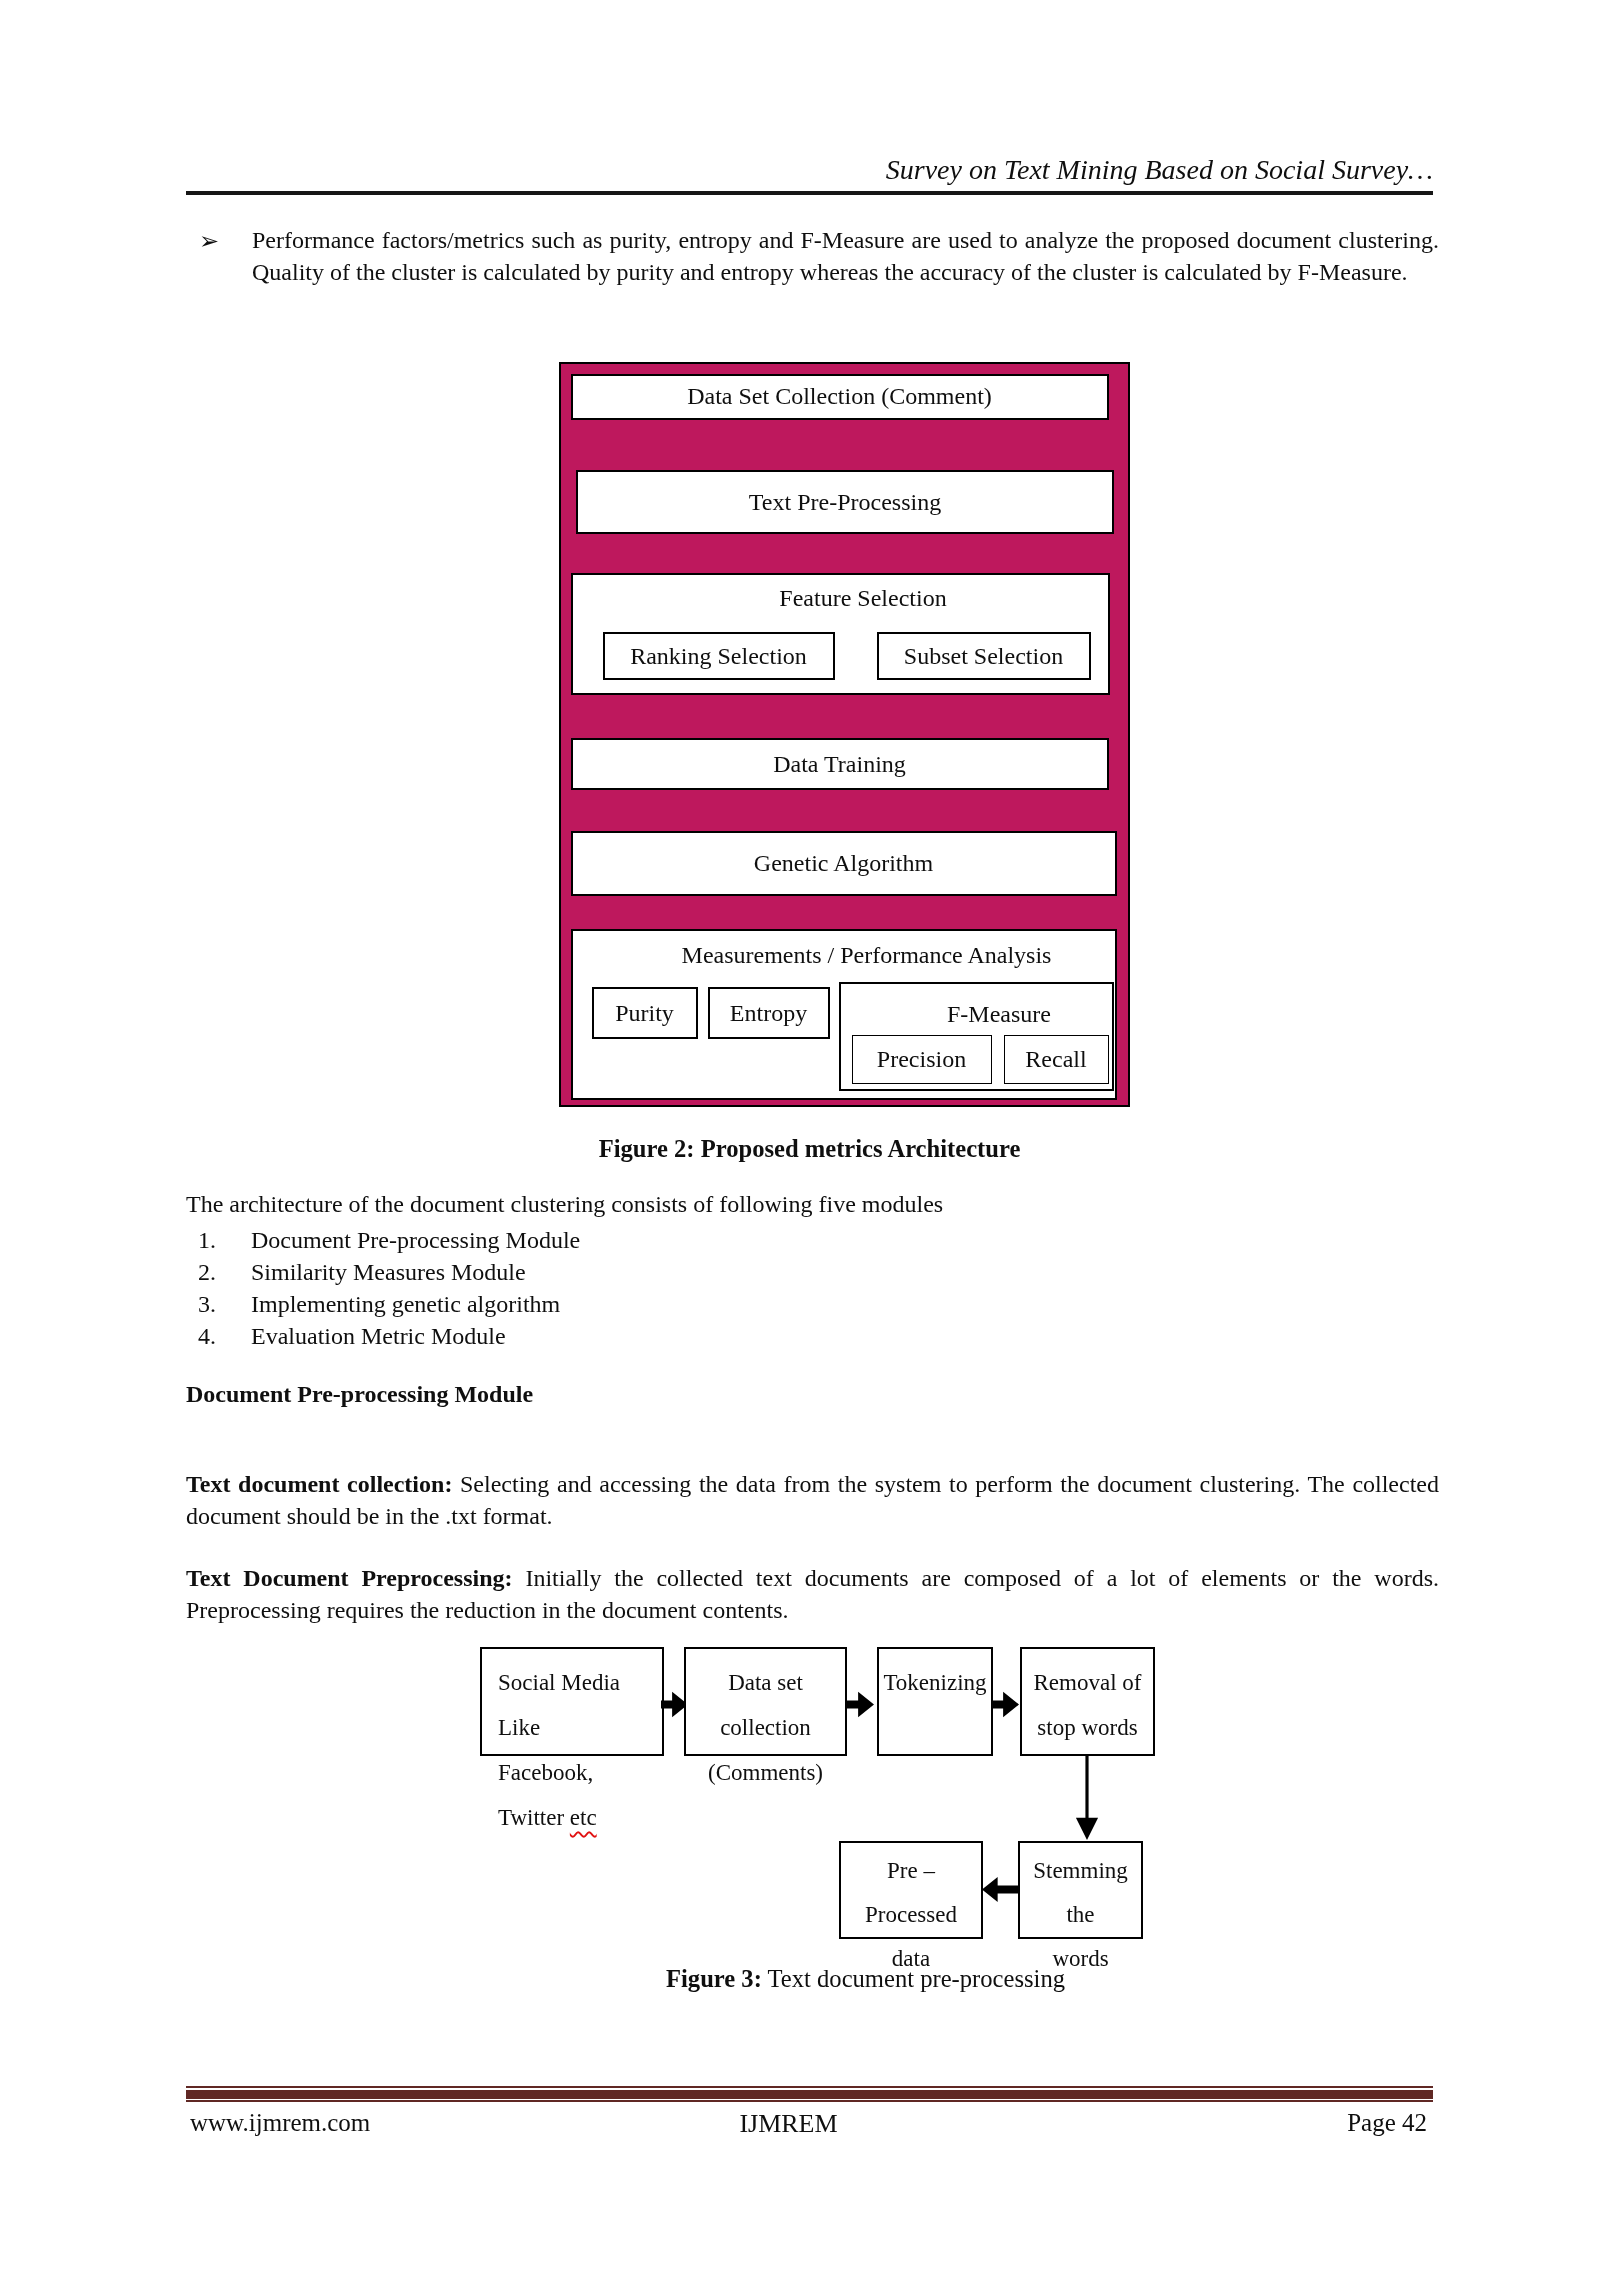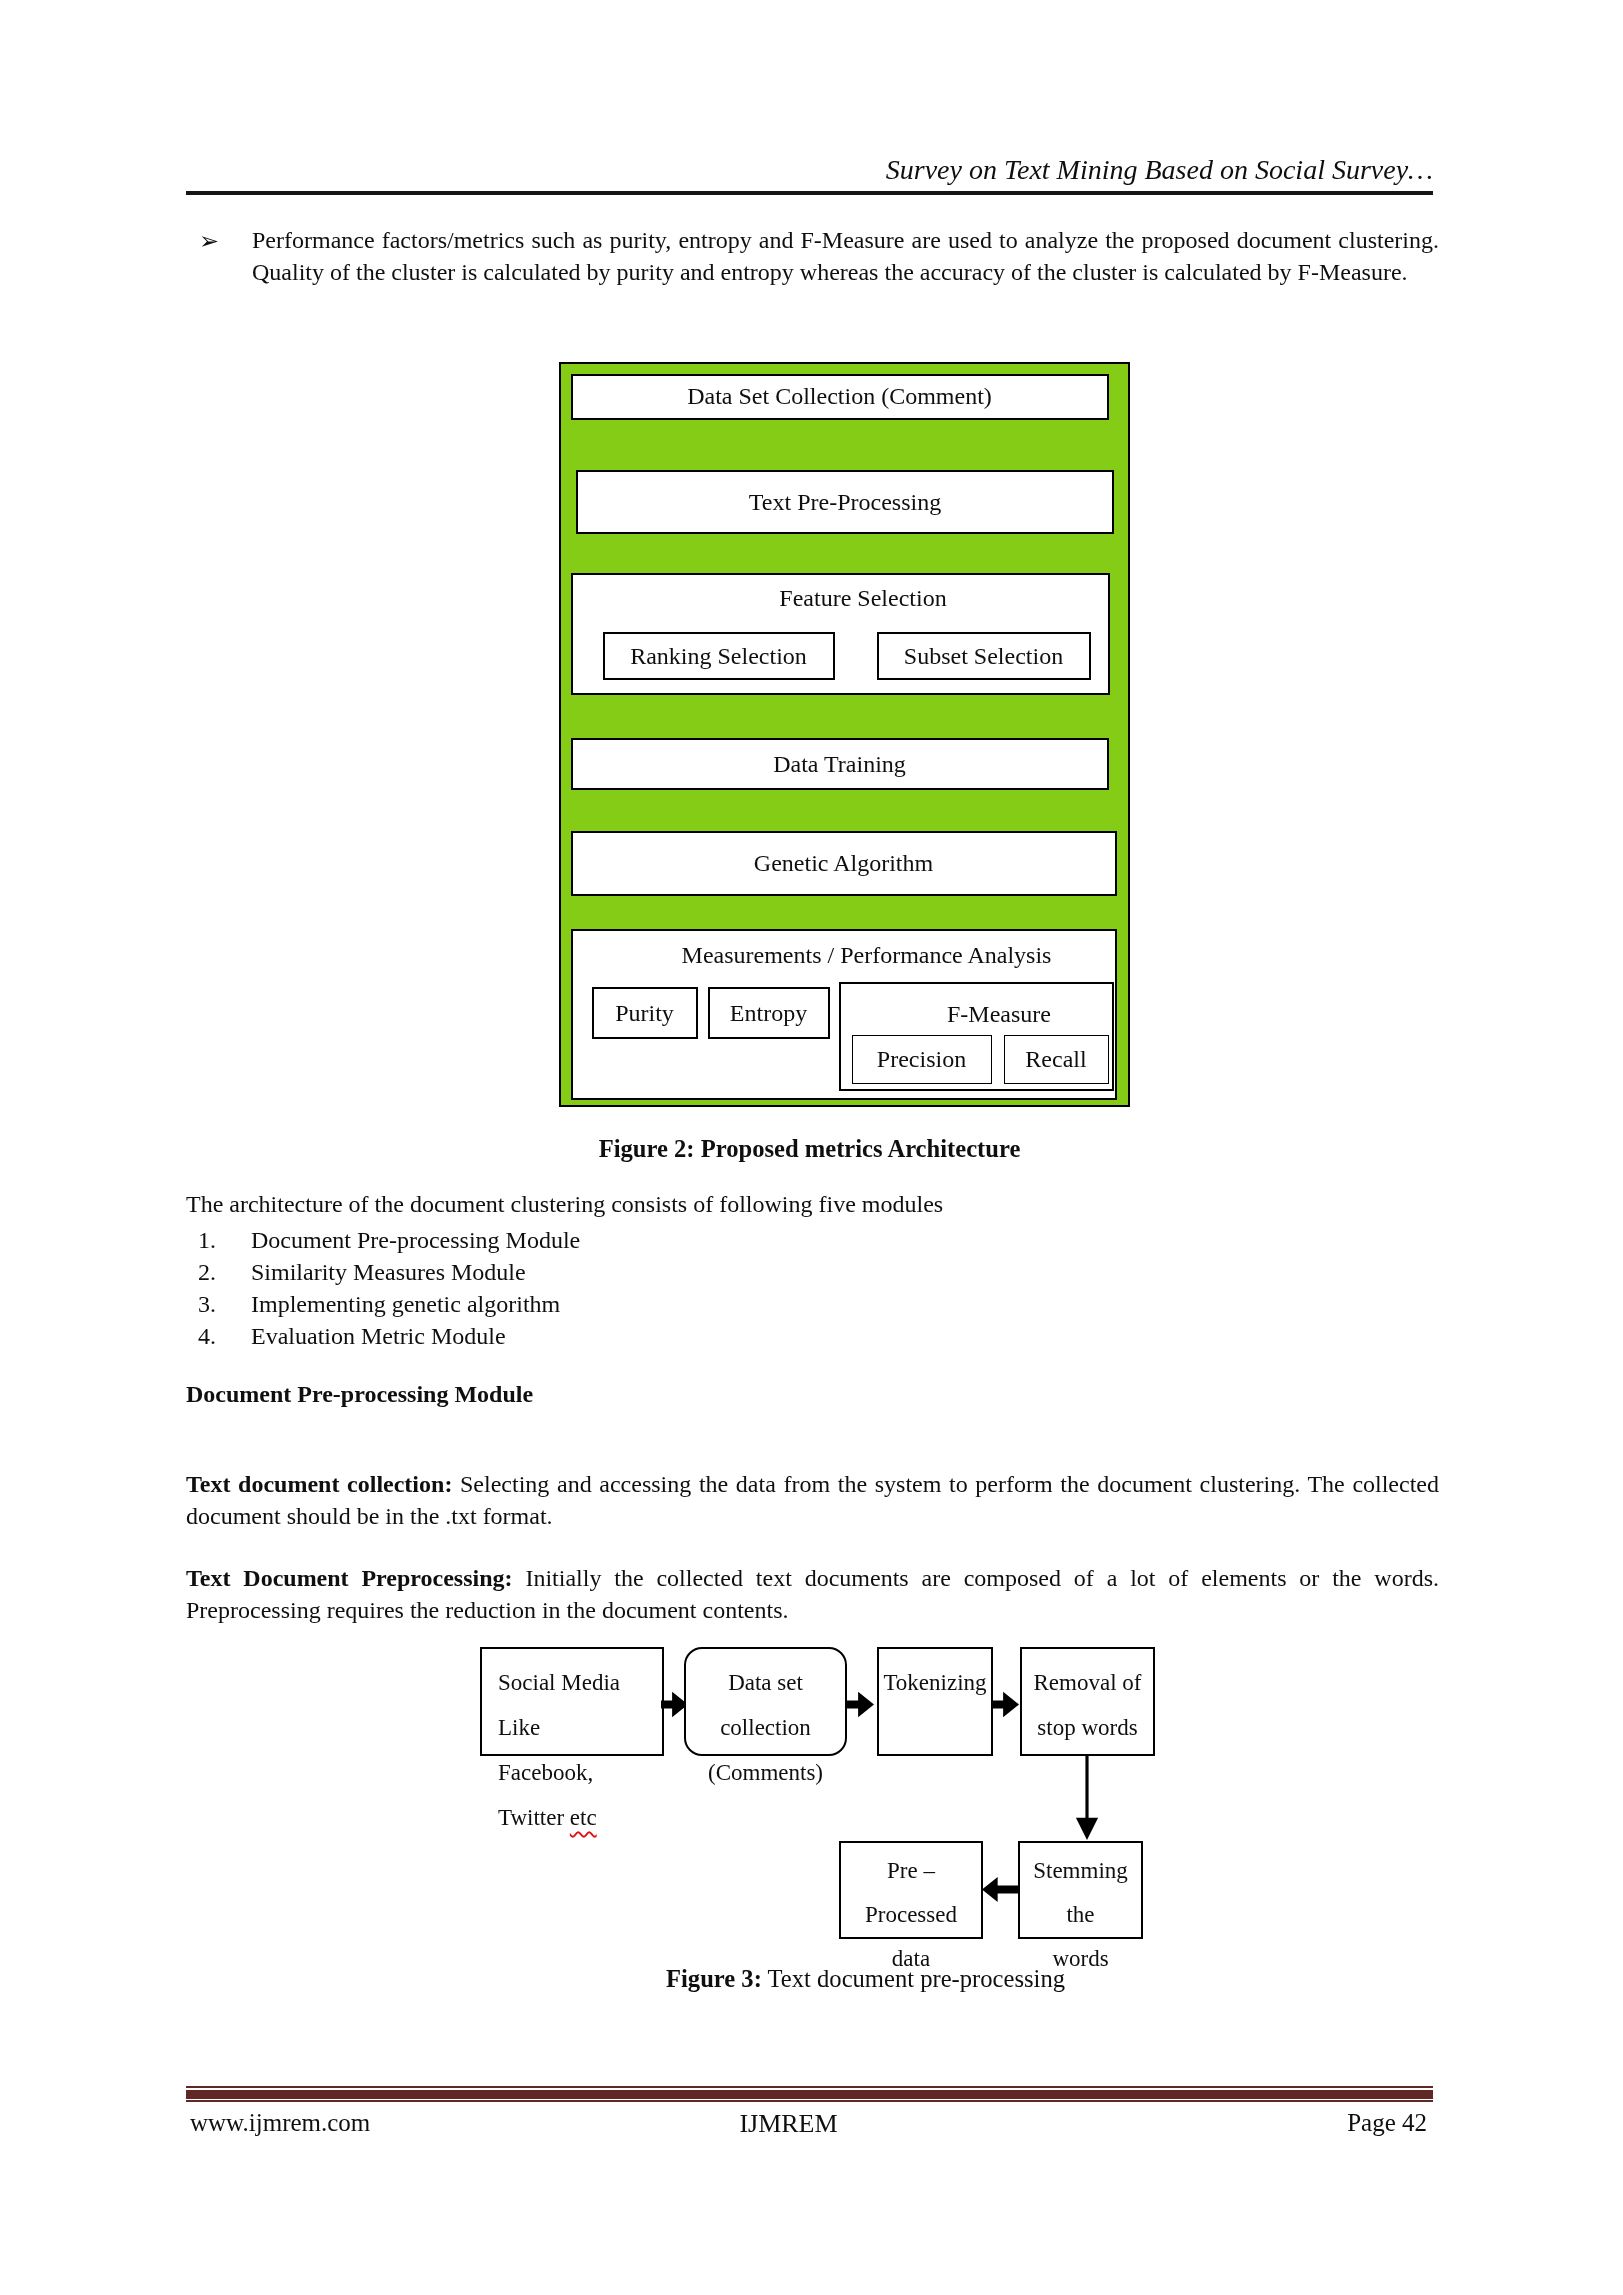--- a/index.html
+++ b/index.html
@@ -12,21 +12,21 @@
   
   .header-title { position:absolute; left:186px; top:152px; width:1247px; text-align:right;
                   font-style:italic; font-size:28px; line-height:35px; }
   .header-rule  { position:absolute; left:186px; top:191px; width:1247px; height:4px; background:#161616; }
 
   
   .bullet-marker { position:absolute; left:199px; top:227px; font-size:24px; }
   .intro-text    { position:absolute; left:252px; top:224px; width:1187px; font-size:24px; line-height:32px; }
 
   
-  .fig2 { position:absolute; left:559px; top:362px; width:571px; height:745px; border:2.4px solid #000; background:#84cc16; }
+  .fig2 { position:absolute; left:559px; top:362px; width:571px; height:745px; border:2.4px solid #000; background:#be185d; }
   .box   { position:absolute; border:2.4px solid #000; display:flex; align-items:center; justify-content:center;
            text-align:center; font-size:24px; background:#fff; }
   .panel { position:absolute; border:2.4px solid #000; background:#fff; }
   .panel-title { text-align:center; font-size:24px;margin-left:46px; }
   .f2-b1    { left:9.5px;  top:9.5px;  width:538px; height:46px; }
   .f2-b2    { left:15px;  top:106px; width:538px; height:64px;font-family:Liberation Serif, serif; }
   .f2-fs    { left:9.5px;  top:209px; width:539px; height:122px; }
   .f2-fs-title   { padding-top:9.5px; }
   .f2-rank  { left:30px;  top:57px;  width:232px; height:48px; }
   .f2-subset{ left:304px; top:57px;  width:214px; height:48px; }
@@ -53,21 +53,21 @@
   .sec-heading { position:absolute; left:186px; top:1381px; font-size:24px; }
   .sec-body    { position:absolute; left:186px; top:1413px; font-size:24px; }
   .para { position:absolute; left:186px; width:1253px; font-size:24px; line-height:32px; }
   .para-collection    { top:1468px; }
   .para-preprocessing { top:1562px; }
 
   
   .f3box { position:absolute; border:2.4px solid #000; background:#fff; font-size:23px;
            line-height:45px; text-align:center; padding-top:11px; }
   .f3-a { left:480px;  top:1647px; width:184px; height:109px; text-align:left; padding-left:16px; }
-  .f3-b { left:684px;  top:1647px; width:163px; height:109px;border-radius:18px; }
+  .f3-b { left:684px;  top:1647px; width:163px; height:109px; }
   .f3-c { left:877px; top:1647px; width:116px; height:109px; }
   .f3-d { left:1020px; top:1647px; width:135px; height:109px; }
   .f3-row2 { line-height:44px; padding-top:6.3px; }
   .f3-e { left:839px; top:1841px; width:144px; height:98px; }
   .f3-f { left:1018px; top:1841px; width:125px; height:98px; }
   .arrow { position:absolute; }
   .misspell { text-decoration:underline; text-decoration-style:wavy; text-decoration-color:#e11111;
               text-decoration-thickness:1.6px; text-underline-offset:5.6px;margin-top:32px; }
 
   

